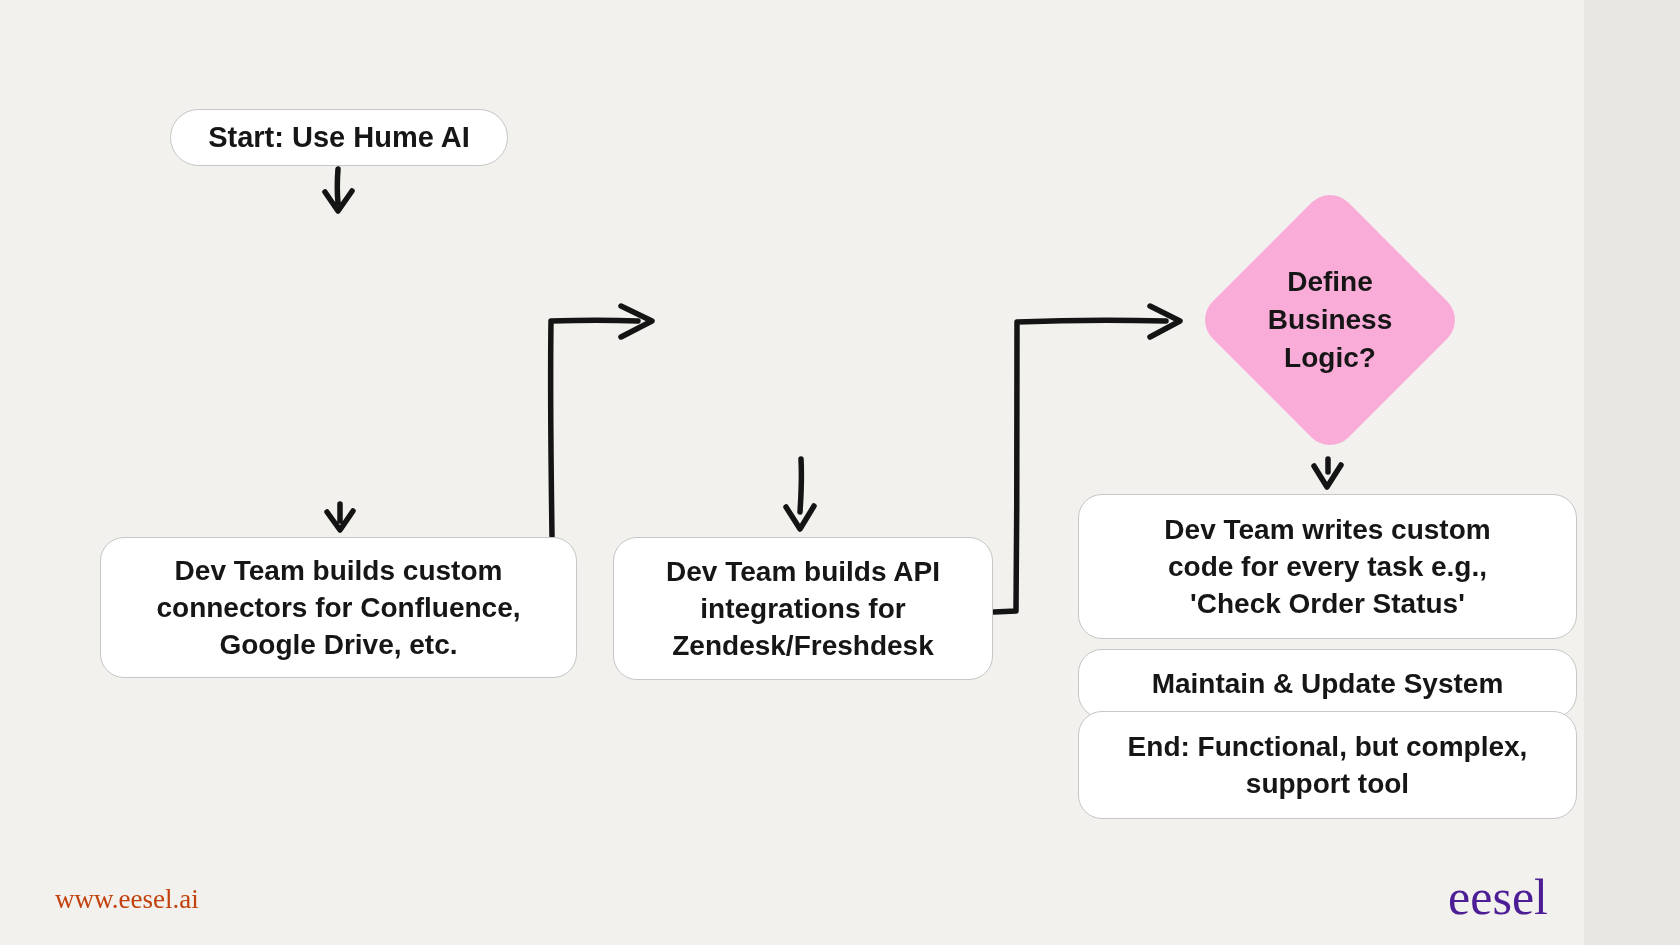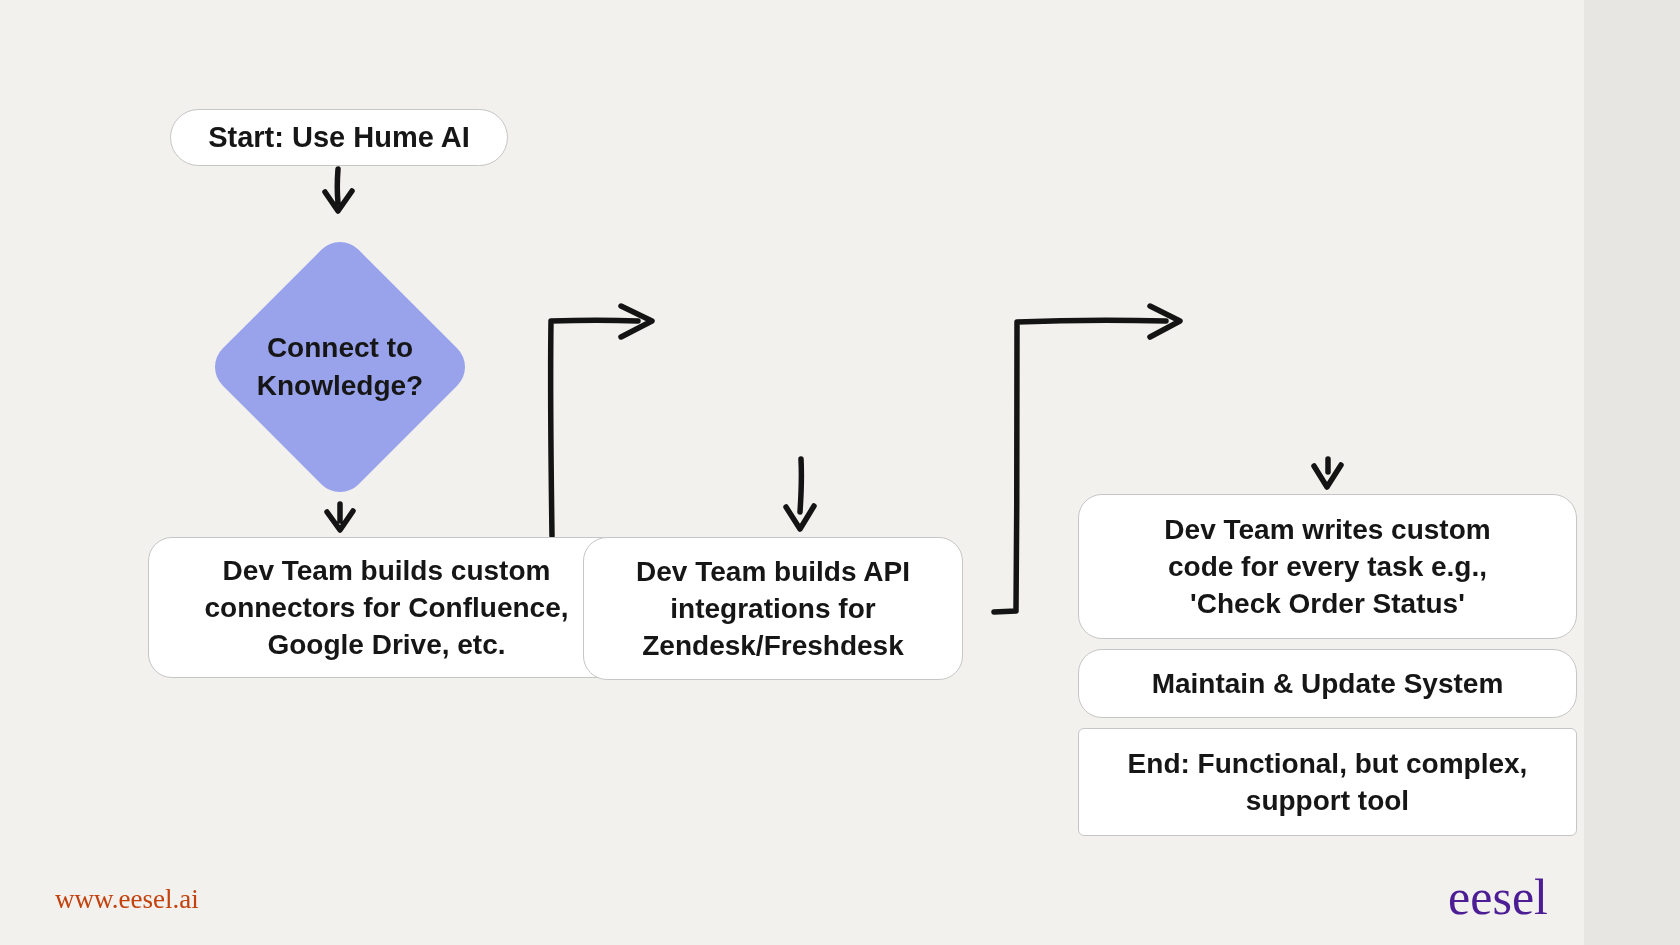--- a/index.html
+++ b/index.html
@@ -75,27 +75,27 @@
     align-items: center;
     justify-content: center;
     text-align: center;
     font-weight: 700;
     font-size: 28px;
     line-height: 38px;
     white-space: pre-line;
   }
   #n-start   { left: 170px; top: 109px; width: 338px; height: 57px; }
   #n-connect { left: 244px; top: 271px; }
-  #n-box1    { left: 100px; top: 537px; width: 477px; height: 141px; margin-left: 48px; }
+  #n-box1    { left: 100px; top: 537px; width: 477px; height: 141px; }
   #n-integrate { left: 704px; top: 224px; }
-  #n-box2    { left: 583px; top: 537px; width: 380px; height: 143px; }
+  #n-box2    { left: 613px; top: 537px; width: 380px; height: 143px; }
   #n-define  { left: 1234px; top: 224px; }
   #n-box3    { left: 1078px; top: 494px; width: 499px; height: 145px; }
   #n-box4    { left: 1078px; top: 649px; width: 499px; height: 69px; }
-  #n-box5    { left: 1078px; top: 728px; width: 499px; height: 108px; border-radius: 6px; }
+  #n-box5    { left: 1078px; top: 711px; width: 499px; height: 108px; }
   .footer-url {
     position: absolute;
     left: 55px;
     top: 884px;
     font-family: "Liberation Serif", serif;
     font-size: 27px;
     color: #c2410c;
   }
   .brand {
     position: absolute;
@@ -123,39 +123,40 @@
 
     <path d="M 994 612 L 1016 611 C 1017 515 1017 415 1017 322 C 1068 320 1122 320 1166 321 M 1150 306 L 1180 321 L 1150 337"></path>
 
     <path d="M 1328 459 L 1328 472 M 1314 466 L 1327 487 L 1341 465"></path>
   </svg>
 
   <div class="node terminator" id="n-start">
     <span>Start: Use Hume AI</span>
   </div>
 
-  <div class="diamond" id="n-connect">
-    <div class="diamond-shape" style="background: rgb(152, 163, 235);"></div>
-    <span class="diamond-label">Connect to
-Knowledge?</span>
-  </div>
 
   <div class="node" id="n-box1">
     <span>Dev Team builds custom
 connectors for Confluence,
 Google Drive, etc.</span>
   </div>
 
 
   <div class="node" id="n-box2">
     <span>Dev Team builds API
 integrations for
 Zendesk/Freshdesk</span>
   </div>
 
+  <div class="diamond" id="n-define">
+    <div class="diamond-shape" style="background: rgb(250, 172, 216);"></div>
+    <span class="diamond-label">Define
+Business
+Logic?</span>
+  </div>
 
   <div class="node" id="n-box3">
     <span>Dev Team writes custom
 code for every task e.g.,
 'Check Order Status'</span>
   </div>
 
   <div class="node" id="n-box4">
     <span>Maintain &amp; Update System</span>
   </div>

